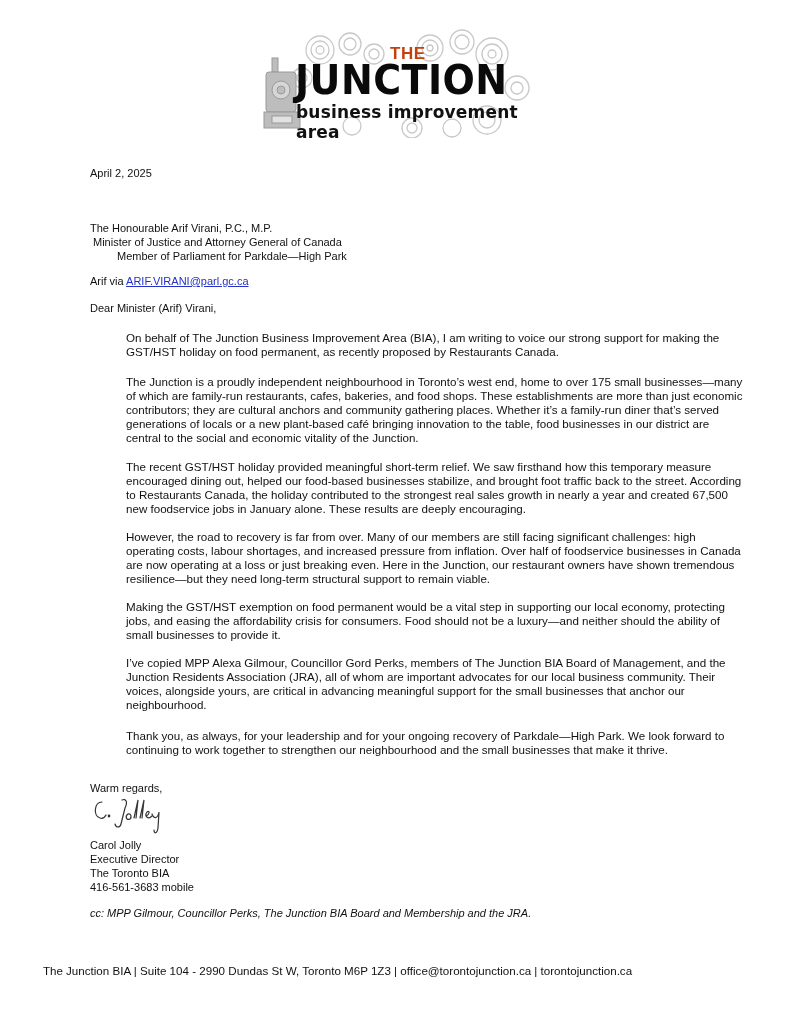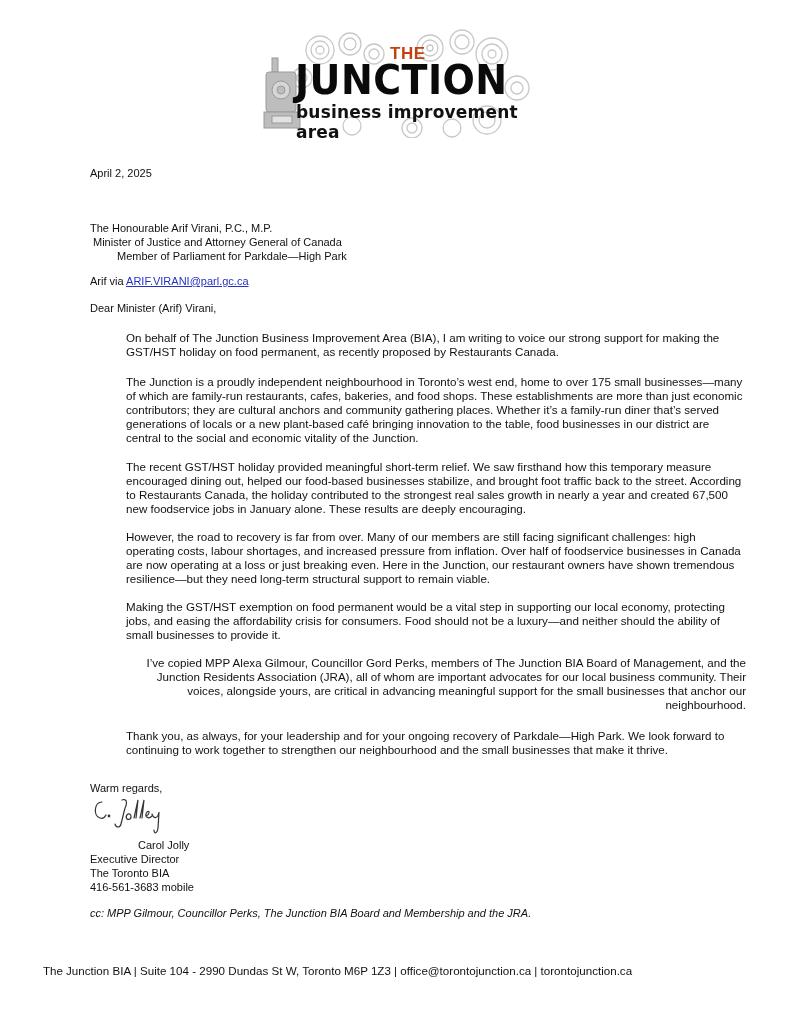--- a/index.html
+++ b/index.html
@@ -92,21 +92,21 @@
 encouraged dining out, helped our food-based businesses stabilize, and brought foot traffic back to the street. According
 to Restaurants Canada, the holiday contributed to the strongest real sales growth in nearly a year and created 67,500
 new foodservice jobs in January alone. These results are deeply encouraging.</div>
 <div class="para" style="top:530px;">However, the road to recovery is far from over. Many of our members are still facing significant challenges: high
 operating costs, labour shortages, and increased pressure from inflation. Over half of foodservice businesses in Canada
 are now operating at a loss or just breaking even. Here in the Junction, our restaurant owners have shown tremendous
 resilience—but they need long-term structural support to remain viable.</div>
 <div class="para" style="top:600px;">Making the GST/HST exemption on food permanent would be a vital step in supporting our local economy, protecting
 jobs, and easing the affordability crisis for consumers. Food should not be a luxury—and neither should the ability of
 small businesses to provide it.</div>
-<div class="para" style="top:656px;text-align:right;">I’ve copied MPP Alexa Gilmour, Councillor Gord Perks, members of The Junction BIA Board of Management, and the
+<div class="para" style="top:656px;">I’ve copied MPP Alexa Gilmour, Councillor Gord Perks, members of The Junction BIA Board of Management, and the
 Junction Residents Association (JRA), all of whom are important advocates for our local business community. Their
 voices, alongside yours, are critical in advancing meaningful support for the small businesses that anchor our
 neighbourhood.</div>
 <div class="para" style="top:729px;">Thank you, as always, for your leadership and for your ongoing recovery of Parkdale—High Park. We look forward to
 continuing to work together to strengthen our neighbourhood and the small businesses that make it thrive.</div>
 
 <div class="text" style="top:781px;">Warm regards,</div>
 
 <div class="signature">
   <svg width="80" height="44" viewBox="0 0 80 44">
@@ -116,20 +116,20 @@
       <path d="M30 6 C34 4 36 8 33 14 L29 30 C28 34 24 34 23 30"></path>
       <path d="M36 20 C33 22 34 27 38 25 C40 23 39 19 36 20"></path>
       <path d="M42 24 L46 6 L44 24"></path>
       <path d="M48 24 L52 6 L50 24"></path>
       <path d="M54 22 C58 20 58 16 55 18 C52 22 56 26 60 22"></path>
       <path d="M60 20 C62 26 66 24 67 18 L66 34 C65 40 62 40 62 36"></path>
     </g>
   </svg>
 </div>
 
-<div class="text" style="top:838px;margin-left:48px;">Carol Jolly</div>
+<div class="text" style="top:838px;">Carol Jolly</div>
 <div class="text" style="top:852px;text-align:right;">Executive Director</div>
 <div class="text" style="top:866px;">The Toronto BIA</div>
 <div class="text" style="top:880px;">416-561-3683 mobile</div>
 
 <div class="text italic" style="top:906px;">cc: MPP Gilmour, Councillor Perks, The Junction BIA Board and Membership and the JRA.</div>
 
 <div class="footer">The Junction BIA | Suite 104 - 2990 Dundas St W, Toronto M6P 1Z3 | office@torontojunction.ca | torontojunction.ca</div>
 
 </body></html>

